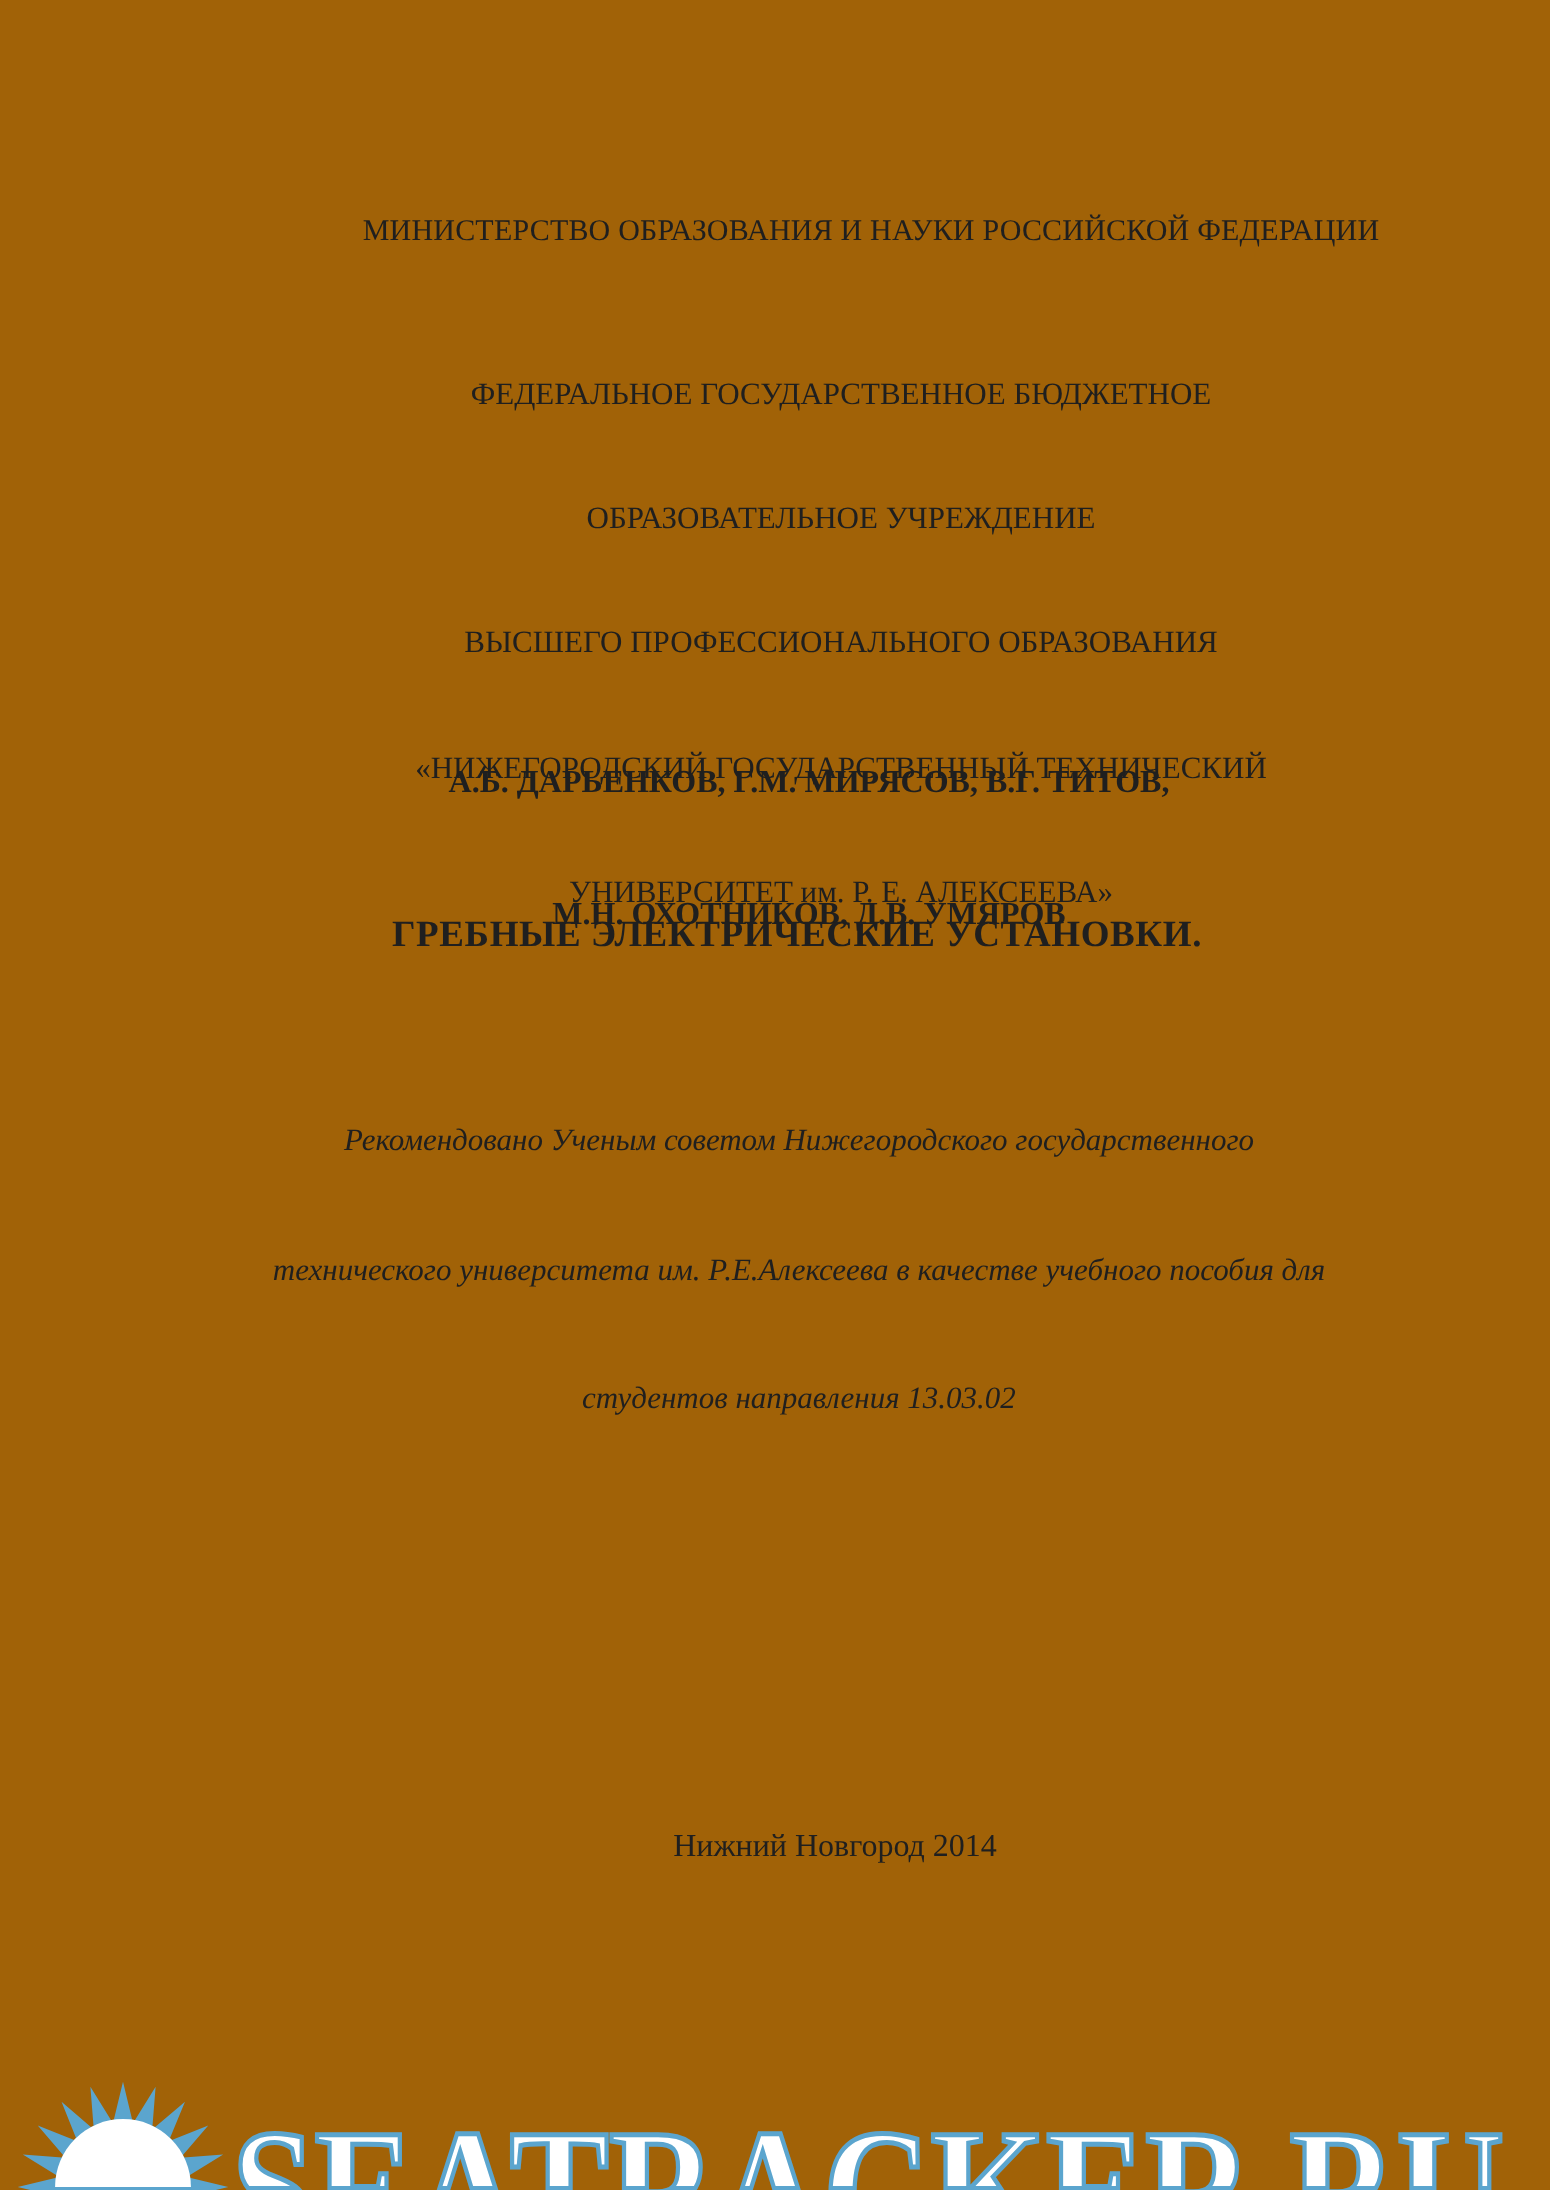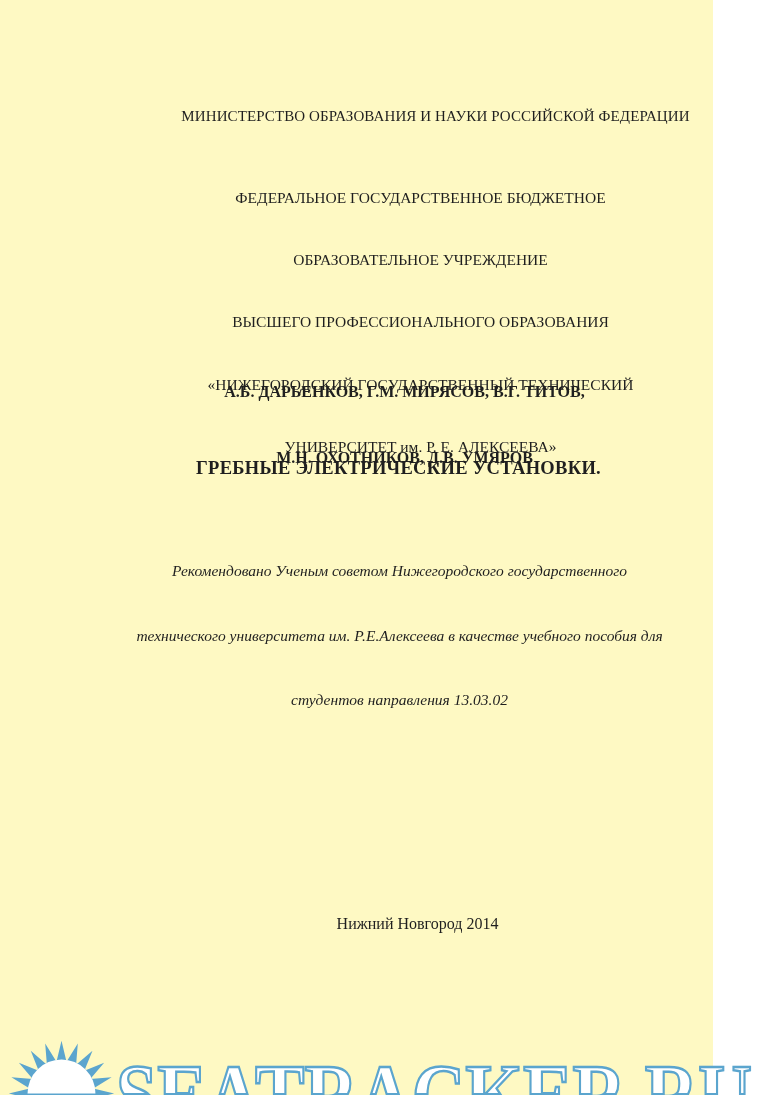--- a/index.html
+++ b/index.html
@@ -5,22 +5,22 @@
   html, body { margin: 0; padding: 0; }
   body {
     width: 775px; height: 1095px;
     background: #ffffff;
     font-family: "Liberation Serif", "DejaVu Serif", serif;
     color: #1f1f1f;
     overflow: hidden;
   }
   .page {
     position: relative;
-    width: 713px; height: 1095px;
-    background: #fef9c3;
+    width: 775px; height: 1095px;
+    background: #a16207;
   }
   .abs {
     position: absolute;
     left: 0; width: 775px;
     text-align: center;
     white-space: pre;
   }
   .ministry {
     top: 108px;
     font-size: 15px;

